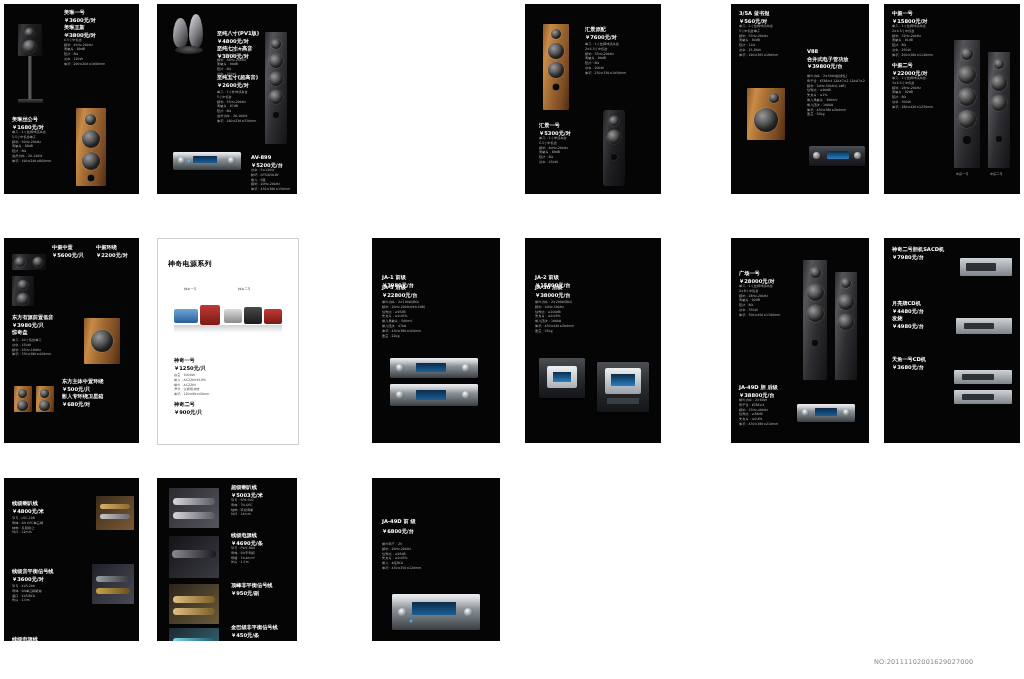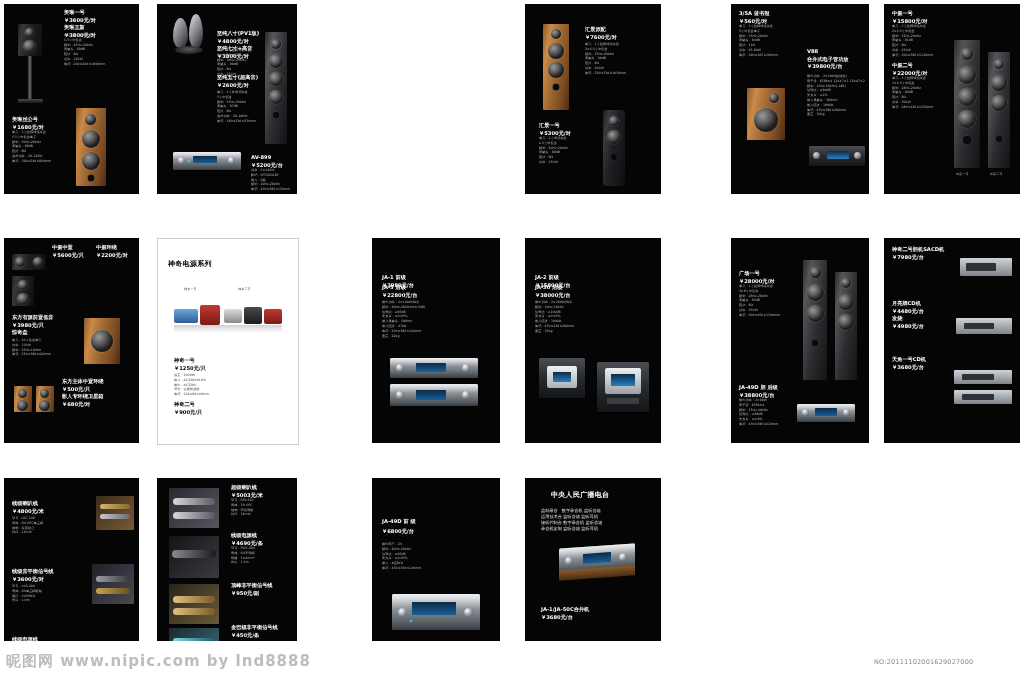--- a/index.html
+++ b/index.html
@@ -494,34 +494,17 @@
 体积：430×350×120mm</div>
     <div class="amp" style="left:20px;top:116px;width:88px;height:36px;">
       <div class="face"></div>
       <div class="win" style="left:20px;top:8px;width:44px;height:13px;"></div>
       <div class="knob" style="left:6px;top:14px;width:9px;height:9px;"></div>
       <div class="knob" style="left:72px;top:14px;width:9px;height:9px;"></div>
       <div class="led" style="left:18px;top:26px;width:2px;height:2px;"></div>
     </div>
   </div>
 
-  <div class="panel" style="left:525px;top:478px;width:136px;height:190px;">
-    <div class="ttl" style="left:26px;top:12px;">中央人民广播电台</div>
-    <div class="ptxt" style="left:16px;top:30px;width:110px;">监制录音   数字录音机 监听音箱
-运用技术台 监听音箱 监听耳机
-接听控制台 数字录音机 监听音箱
-录音机定制 监听音箱 监听耳机</div>
-    <div class="amp" style="left:34px;top:68px;width:76px;height:26px;transform:skewY(-4deg);">
-      <div class="face"></div>
-      <div class="win" style="left:24px;top:7px;width:28px;height:10px;"></div>
-      <div class="knob" style="left:6px;top:9px;width:8px;height:8px;"></div>
-      <div class="knob" style="left:60px;top:9px;width:8px;height:8px;"></div>
-    </div>
-    <div style="position:absolute;left:34px;top:90px;width:76px;height:10px;background:linear-gradient(180deg,#8a5a2a,#4a2c12);transform:skewY(-4deg);"></div>
-    <div class="ptxt hl" style="left:16px;top:128px;">JA-1/JA-50C合并机
-￥3680元/台</div>
-  </div>
 
   <div class="footer"></div>
-  <div class="wm" style="left:6px;top:652px;">昵图网 www.nipic.com  by  lnd8888</div>
   <div class="wmno" style="left:874px;top:658px;">NO:20111102001629027000</div>
 
 </div>
 
 </body></html>

